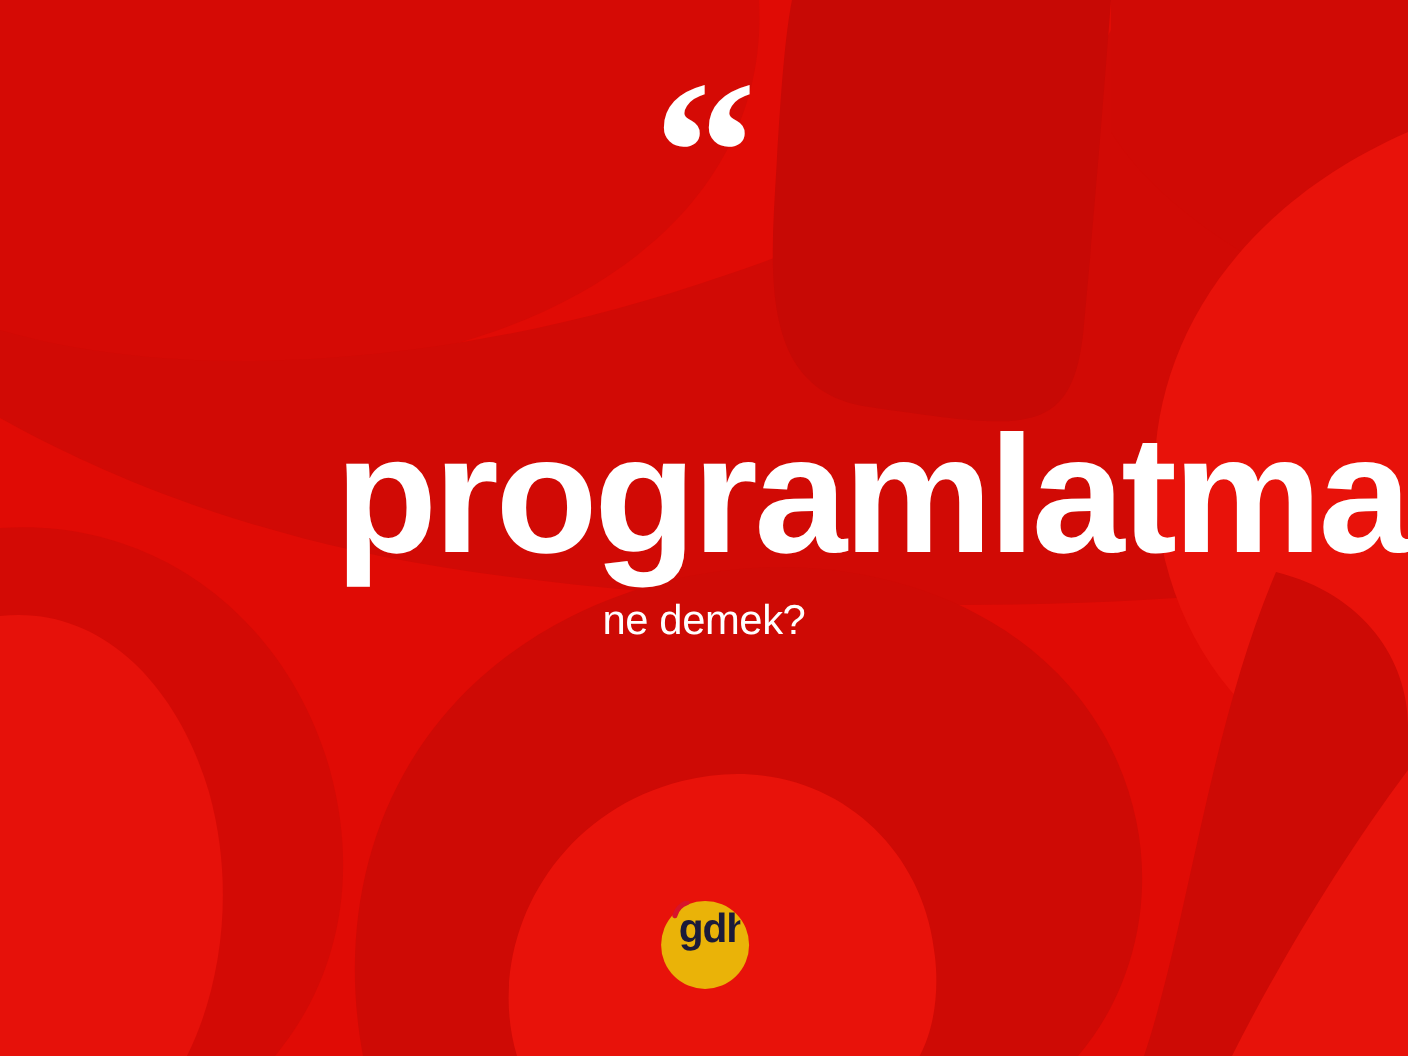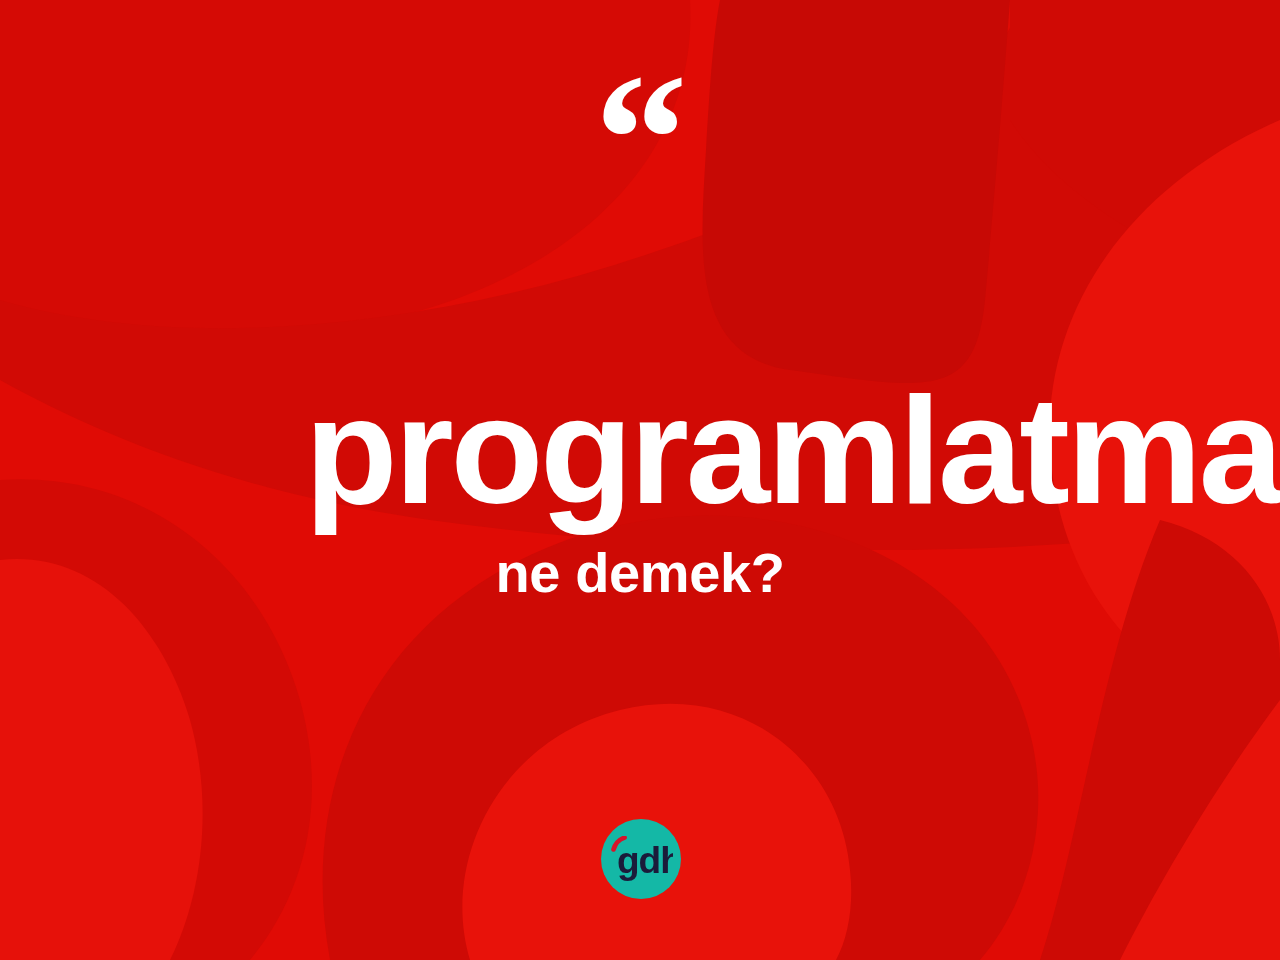--- a/index.html
+++ b/index.html
@@ -51,35 +51,35 @@
     white-space:nowrap;
   }
 
   
   #subtitle {
     position:absolute;
     left:0; right:0;
     top:545px;
     text-align:center;
     color:#ffffff;
-    font-size:56px;
+    font-size:38px;
     line-height:1.0;
-    font-weight:700;
+    font-weight:400;
     letter-spacing:-0.4px;
   }
 
   
   #logo {
     position:absolute;
     left:601px; top:819px;
     width:80px; height:80px;
     border-radius:50%;
-    background:#14b8a6;
+    background:#eab308;
     display:flex;
-    align-items:center;
+    align-items:flex-start;
     justify-content:center;
   }
   #logo svg { display:block; }
 </style>
 </head>
 <body>
 
 <div id="card">
 
   <svg id="bg" viewBox="0 0 1280 960" preserveAspectRatio="none">

